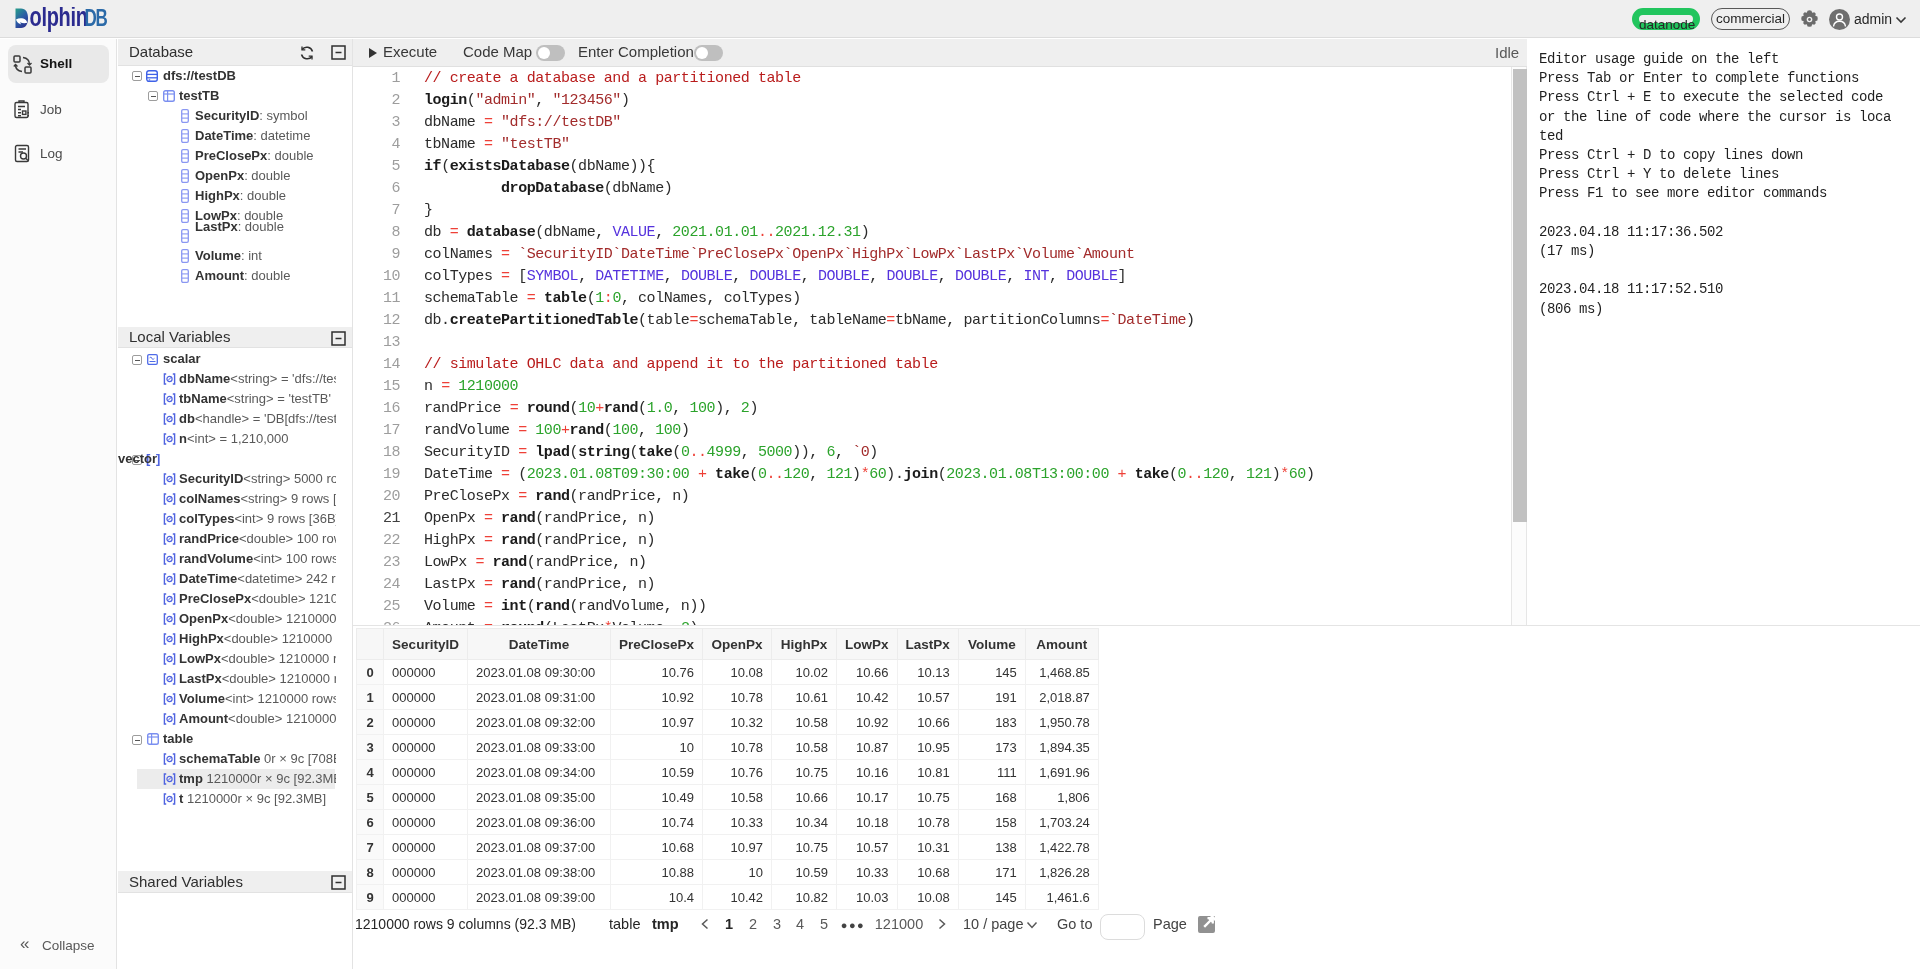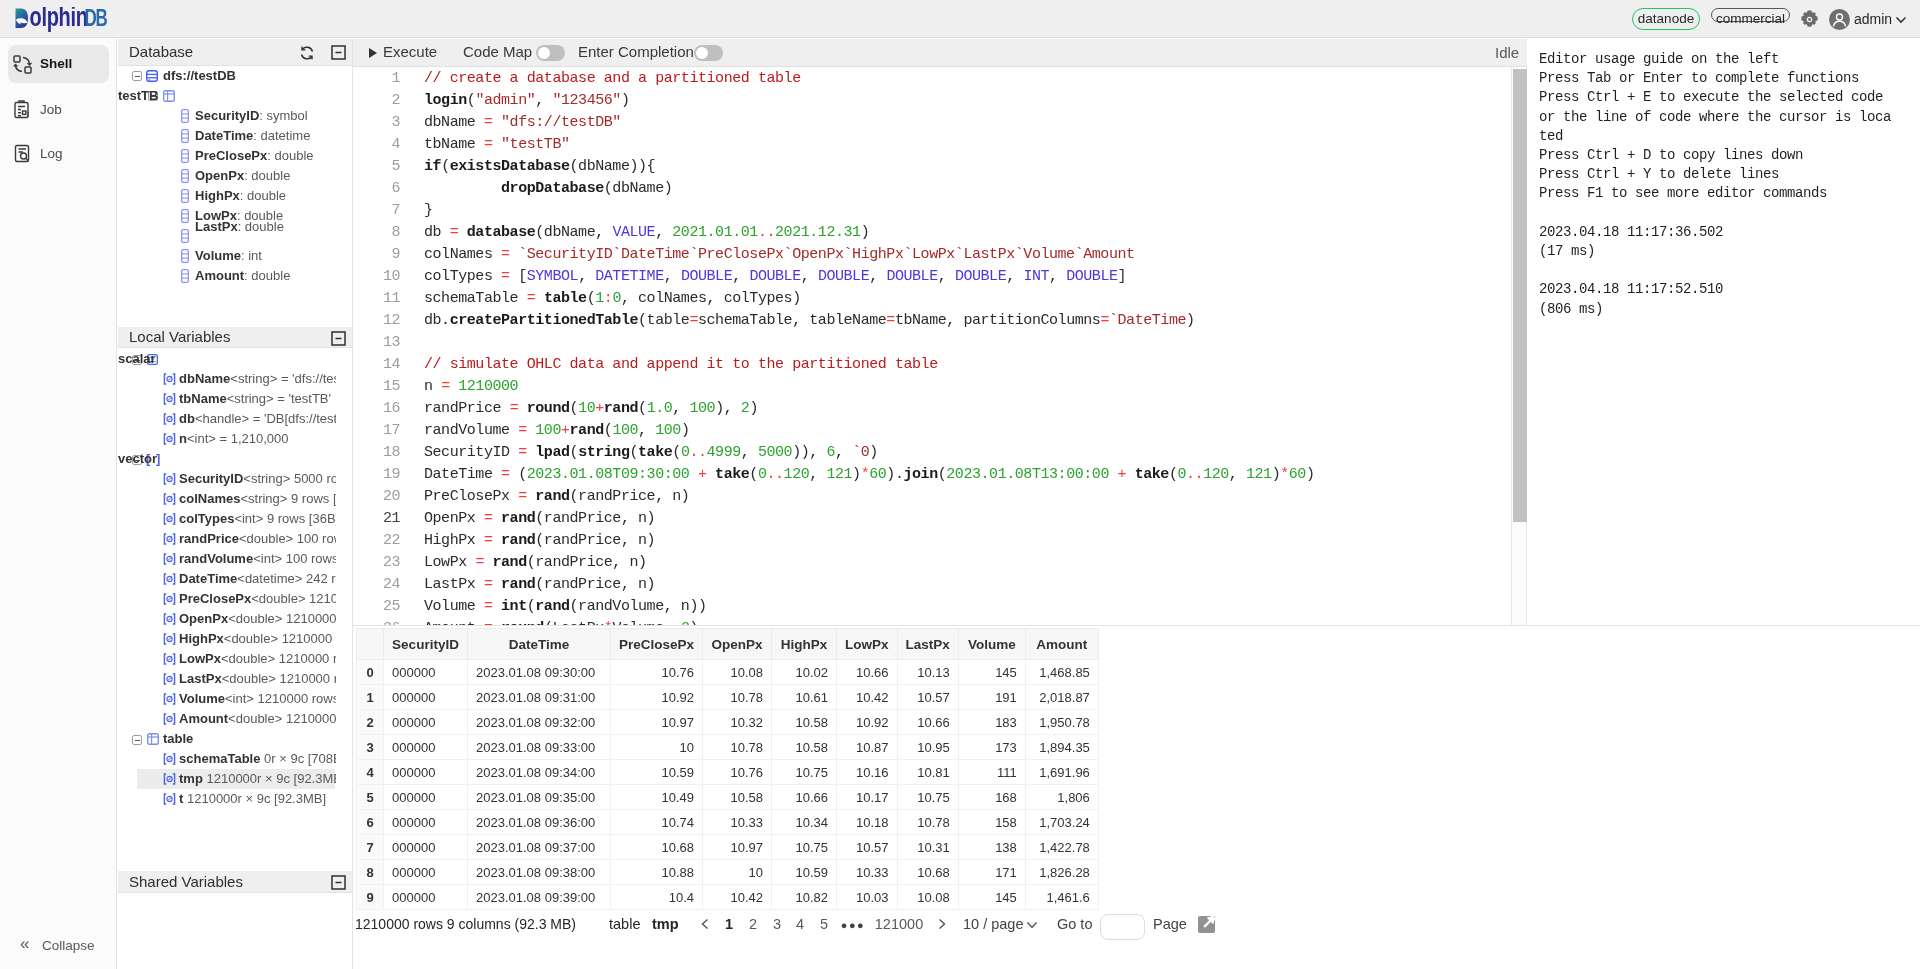--- a/index.html
+++ b/index.html
@@ -60,22 +60,22 @@
 </linearGradient>
         </defs>
 <path d="M0.5 1.6 H6 C10.8 1.6 13 5.6 13 11.3 C13 17 10.8 21 6 21 H0.5 Z" fill="url(#dg)"></path>
 <path d="M1 12.6 C4 10.8 8 11 10.5 12.8 C11.3 13.4 12 14.6 12.2 15.8 C10 16.4 7 16.2 5 15.2 L6.2 17.4 L3.6 16.2 C2.4 15.4 1.4 14 1 12.6 Z" fill="#fff"></path>
 <g transform="scale(1,1.36)">
 <text x="14.5" y="14.3" font-family="Liberation Sans,sans-serif" font-size="20" font-weight="bold" fill="#2b2b8f" letter-spacing="-0.3">olphin</text>
 <text x="69.5" y="14.3" font-family="Liberation Sans,sans-serif" font-size="17" font-weight="bold" fill="#2b6aa8" letter-spacing="-1.2">DB</text>
 </g>
 </svg>
     </div>
-  <div class="abs" style="left:1632px;top:8px;width:68px;height:22px;border:1px solid #22c55e;border-radius:11px;text-align:center;line-height:20px;font-size:13.5px;color:#262626">datanode</div>
-  <div class="abs" style="left:1711px;top:8px;width:79px;height:14px;border:1px solid #595959;border-radius:11px;text-align:center;line-height:20px;font-size:13.5px;color:#262626">commercial</div>
+  <div class="abs" style="left:1632px;top:8px;width:68px;height:22px;border:7px solid #22c55e;border-radius:11px;text-align:center;line-height:20px;font-size:13.5px;color:#262626">datanode</div>
+  <div class="abs" style="left:1711px;top:8px;width:79px;height:22px;border:1px solid #595959;border-radius:11px;text-align:center;line-height:20px;font-size:13.5px;color:#262626">commercial</div>
   <div class="abs" id="gear" style="left:1799px;top:9px">
 <svg width="21" height="21" viewBox="0 0 24 24">
         <path fill="#6b6b6b" d="M12 1.5l2.2 0.4 0.9 2.4 2.4-0.6 1.7 1.7-0.6 2.4 2.4 0.9 0.4 2.2-0.4 2.2-2.4 0.9 0.6 2.4-1.7 1.7-2.4-0.6-0.9 2.4-2.2 0.4-2.2-0.4-0.9-2.4-2.4 0.6-1.7-1.7 0.6-2.4-2.4-0.9-0.4-2.2 0.4-2.2 2.4-0.9-0.6-2.4 1.7-1.7 2.4 0.6 0.9-2.4z"></path>
         <circle cx="12" cy="12" r="3.2" fill="#efefef"></circle>
         <circle cx="12" cy="12" r="1.6" fill="#6b6b6b"></circle>
       </svg></div>
   <div class="abs" id="avatar" style="left:1829px;top:9px">
 <svg width="21" height="21" viewBox="0 0 21 21">
         <circle cx="10.5" cy="10.5" r="10.5" fill="#6f6f6f"></circle>
         <circle cx="10.5" cy="8" r="3" fill="none" stroke="#fff" stroke-width="1.4"></circle>
@@ -141,21 +141,21 @@
         <line x1="1" y1="7.8" x2="11" y2="7.8" stroke="#3f62e8" stroke-width="1.3"></line>
         <line x1="2.7" y1="9.9" x2="4.2" y2="9.9" stroke="#3f62e8" stroke-width="1.1"></line>
       </svg>
       <div class="row" style="top:27px"><b style="margin-left:45px">dfs://testDB</b></div>
       <div class="mbox" style="left:30px;top:52px"></div>
       <svg class="abs" style="left:45px;top:51px" width="12" height="12" viewBox="0 0 12 12">
         <rect x="0.7" y="0.7" width="10.6" height="10.6" rx="1.8" fill="none" stroke="#7b8ff0" stroke-width="1.4"></rect>
         <line x1="1" y1="4" x2="11" y2="4" stroke="#7b8ff0" stroke-width="1.2"></line>
         <line x1="4.6" y1="1" x2="4.6" y2="11" stroke="#7b8ff0" stroke-width="1.2"></line>
       </svg>
-      <div class="row" style="top:47px"><b style="">testTB</b></div>
+      <div class="row" style="top:47px"><b style="margin-left:61px">testTB</b></div>
       <svg class="abs" style="left:63px;top:70px" width="8" height="14" viewBox="0 0 8 14">
         <rect x="0.7" y="0.7" width="6.6" height="12.6" rx="1.3" fill="none" stroke="#8a97f2" stroke-width="1.3"></rect>
         <line x1="1" y1="4.9" x2="7" y2="4.9" stroke="#8a97f2" stroke-width="1.1"></line>
         <line x1="1" y1="9.1" x2="7" y2="9.1" stroke="#8a97f2" stroke-width="1.1"></line>
       </svg>
       <div class="row" style="top:67px"><b style="margin-left:77px">SecurityID</b>: symbol</div>
       <svg class="abs" style="left:63px;top:90px" width="8" height="14" viewBox="0 0 8 14">
         <rect x="0.7" y="0.7" width="6.6" height="12.6" rx="1.3" fill="none" stroke="#8a97f2" stroke-width="1.3"></rect>
         <line x1="1" y1="4.9" x2="7" y2="4.9" stroke="#8a97f2" stroke-width="1.1"></line>
         <line x1="1" y1="9.1" x2="7" y2="9.1" stroke="#8a97f2" stroke-width="1.1"></line>
@@ -209,21 +209,21 @@
         <rect x="1" y="1" width="13" height="13" stroke="#2f2f2f" stroke-width="1.5"></rect>
         <path d="M4.5 7.5 H10.5" stroke="#2f2f2f" stroke-width="1.5"></path>
       </svg></div>
   <div id="lvtree">
       <div class="mbox" style="left:14px;top:316px"></div>
       <svg class="abs" style="left:29px;top:315px" width="11" height="11" viewBox="0 0 11 11">
         <rect x="0.7" y="0.7" width="9.6" height="9.6" rx="1.3" fill="none" stroke="#4f6be8" stroke-width="1.3"></rect>
         <path d="M2.5 4.2 C3.3 2.8 4.6 3 4.8 4.2 C5 5.5 6.3 5.7 7.4 4.4" stroke="#4f6be8" stroke-width="1" fill="none"></path>
         <line x1="2.5" y1="7.5" x2="8.5" y2="7.5" stroke="#4f6be8" stroke-width="1"></line>
       </svg>
-      <div class="row" style="top:310px"><b style="">scalar</b></div>
+      <div class="row" style="top:310px"><b style="margin-left:45px">scalar</b></div>
       <svg class="abs" style="left:45px;top:334px" width="13" height="12" viewBox="0 0 13 12">
         <path d="M3.2 1 H1.4 V11 H3.2" stroke="#4f63e0" stroke-width="1.4" fill="none"></path>
         <path d="M9.8 1 H11.6 V11 H9.8" stroke="#4f63e0" stroke-width="1.4" fill="none"></path>
         <circle cx="6.5" cy="6" r="2.6" fill="none" stroke="#4f63e0" stroke-width="1.2"></circle>
         <path d="M4.8 7.7 L8.2 4.3" stroke="#4f63e0" stroke-width="1"></path>
       </svg>
       <div class="row" style="top:330px"><b style="margin-left:61px">dbName</b>&lt;string&gt; = 'dfs://tes</div>
       <svg class="abs" style="left:45px;top:354px" width="13" height="12" viewBox="0 0 13 12">
         <path d="M3.2 1 H1.4 V11 H3.2" stroke="#4f63e0" stroke-width="1.4" fill="none"></path>
         <path d="M9.8 1 H11.6 V11 H9.8" stroke="#4f63e0" stroke-width="1.4" fill="none"></path>

